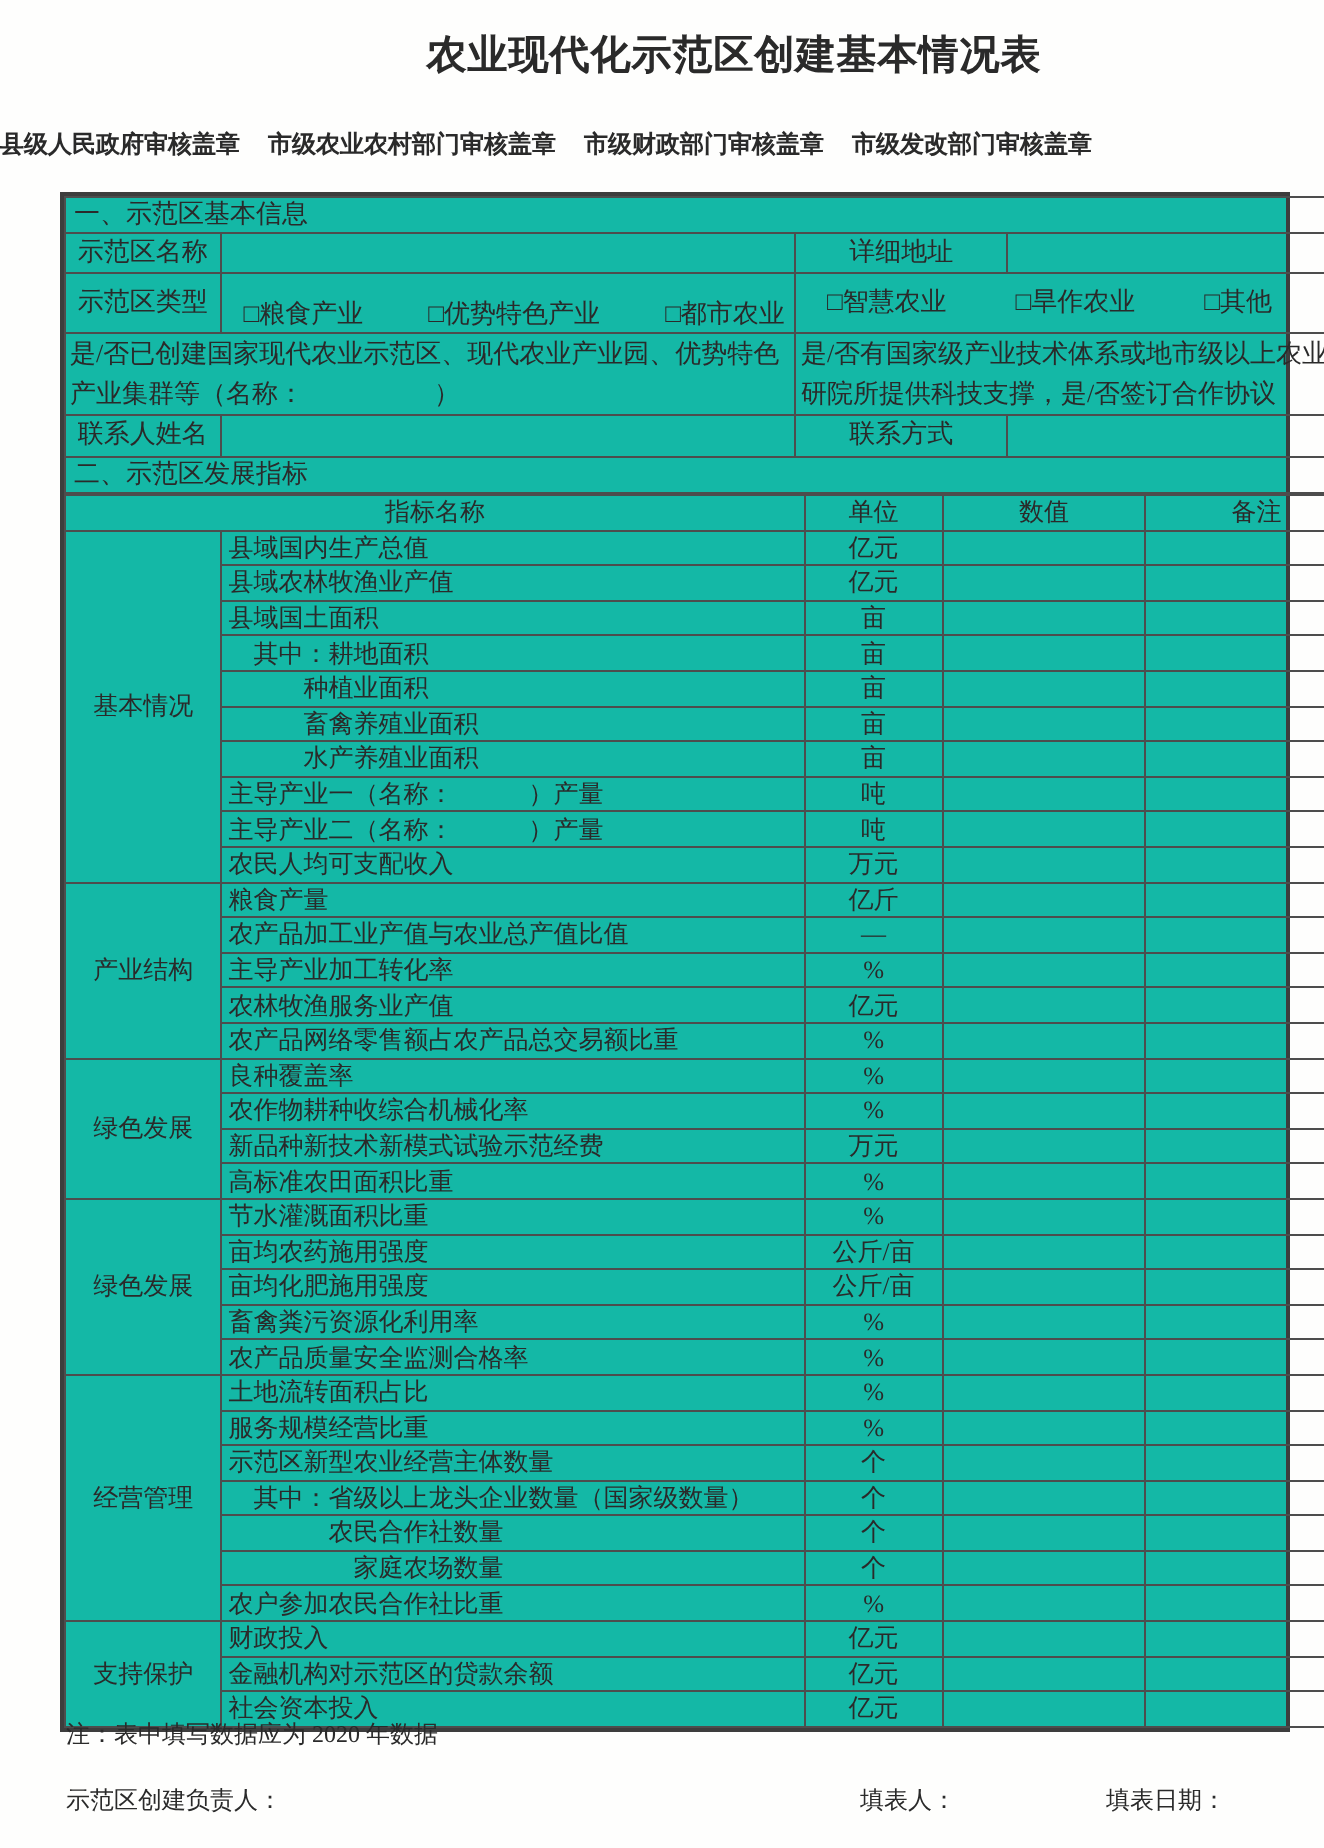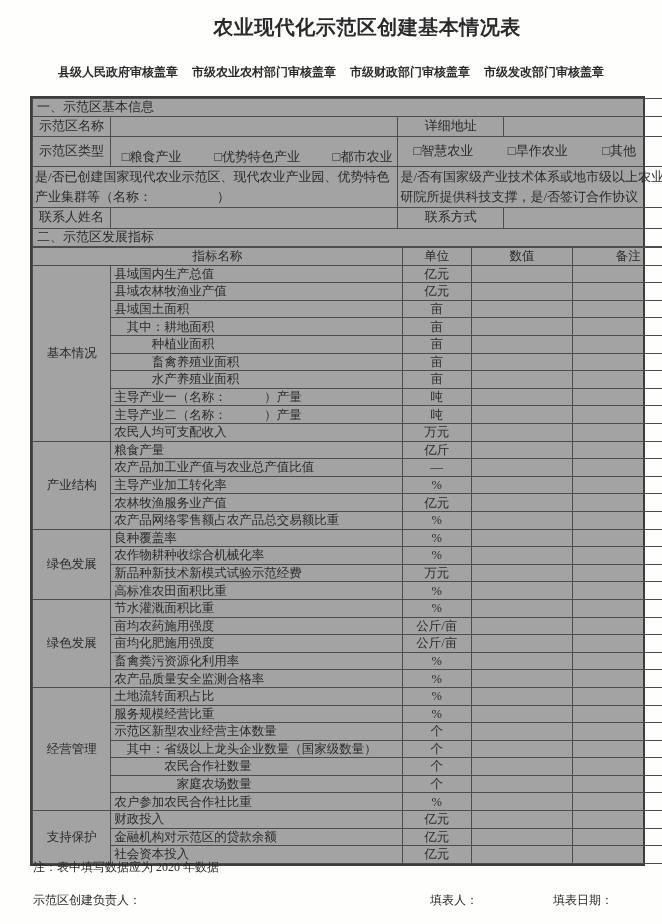--- a/index.html
+++ b/index.html
@@ -9,26 +9,26 @@
     font-family:"Liberation Serif","DejaVu Serif",serif;
     overflow:hidden;
   }
   .title{
     position:absolute;top:14px;left:0;width:662px;
     text-align:center;font-size:20px;font-weight:bold;
     letter-spacing:0.5px;margin:0;padding-left:36px;
   }
   .stamps{
     position:absolute;top:64px;left:0;width:662px;
-    display:flex;justify-content:center;gap:14px;
+    display:flex;gap:14px;
     font-size:12px;font-weight:bold;white-space:nowrap;
   }
   .form-wrap{
     position:absolute;left:30px;top:96px;width:611px;
-    border:2px solid #3d3d3d;background:#a3a3a3;
+    border:2px solid #3d3d3d;background:#14b8a6;
   }
   table{border-collapse:collapse;table-layout:fixed;width:652px;}
   td{
     border:1px solid #4d4d4d;
     padding:0 3px;overflow:hidden;
     font-size:13px;line-height:1.3;
     vertical-align:middle;
   }
   
   .tA .heading td{height:15px;font-size:13px;padding-left:4px;}

